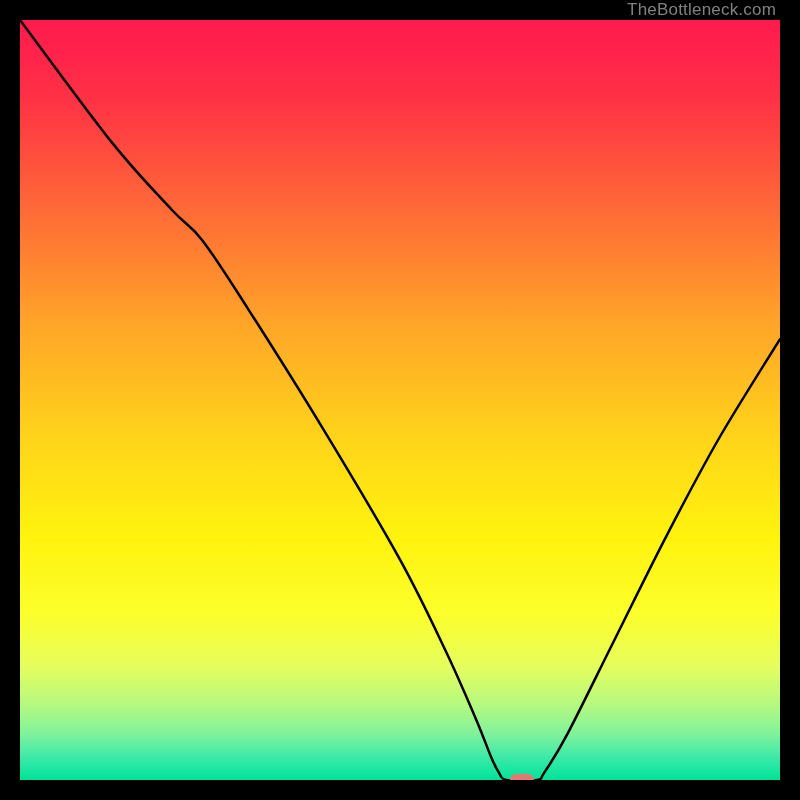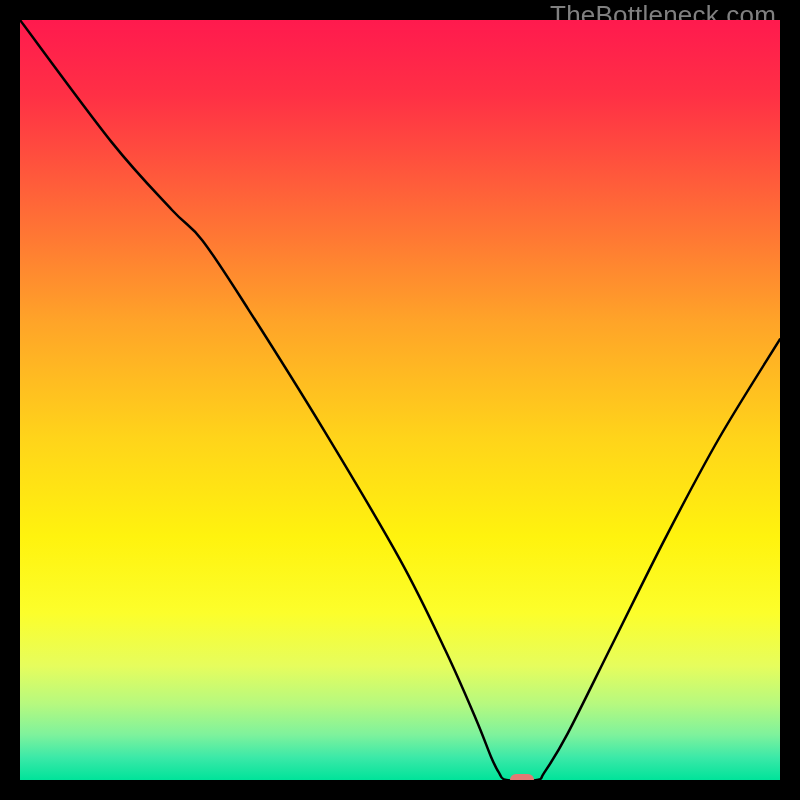--- a/index.html
+++ b/index.html
@@ -39,21 +39,21 @@
     left: 0;
     top: 0;
     width: 100%;
     height: 100%;
   }
   .watermark {
     position: absolute;
     top: 0px;
     right: 24px;
     color: #808080;
-    font-size: 26px;
+    font-size: 17px;
     font-weight: 400;
     letter-spacing: 0.2px;
   }
   .marker {
     position: absolute;
     width: 24px;
     height: 12px;
     border-radius: 6px;
     transform: translate(-50%, -50%);
   }

